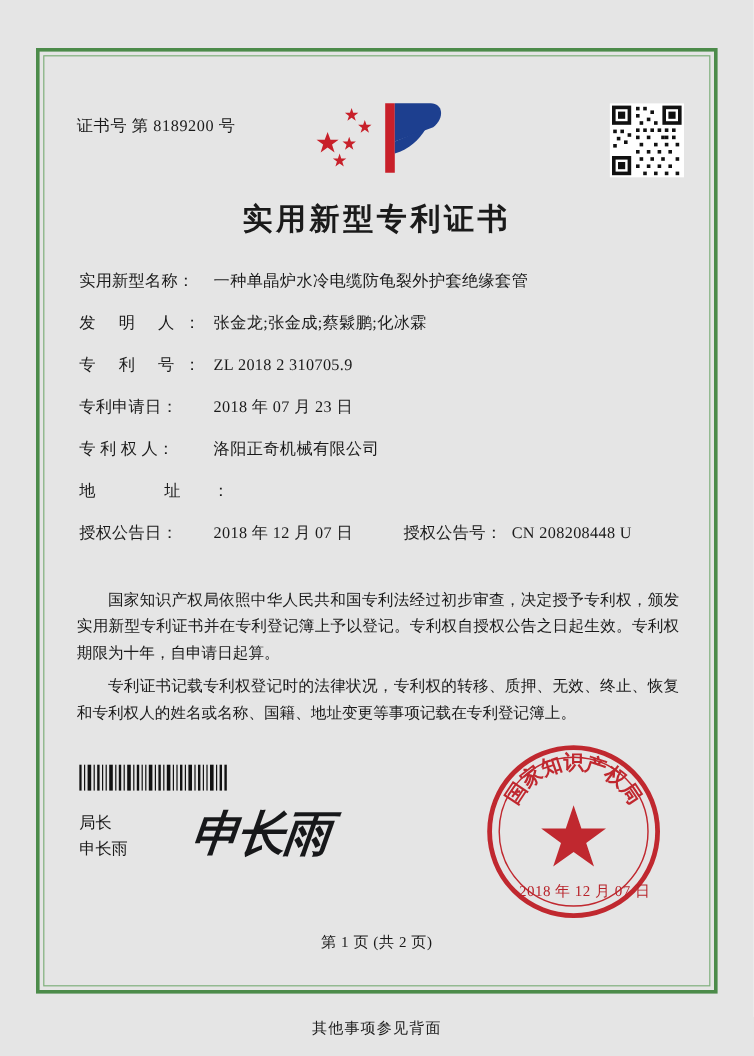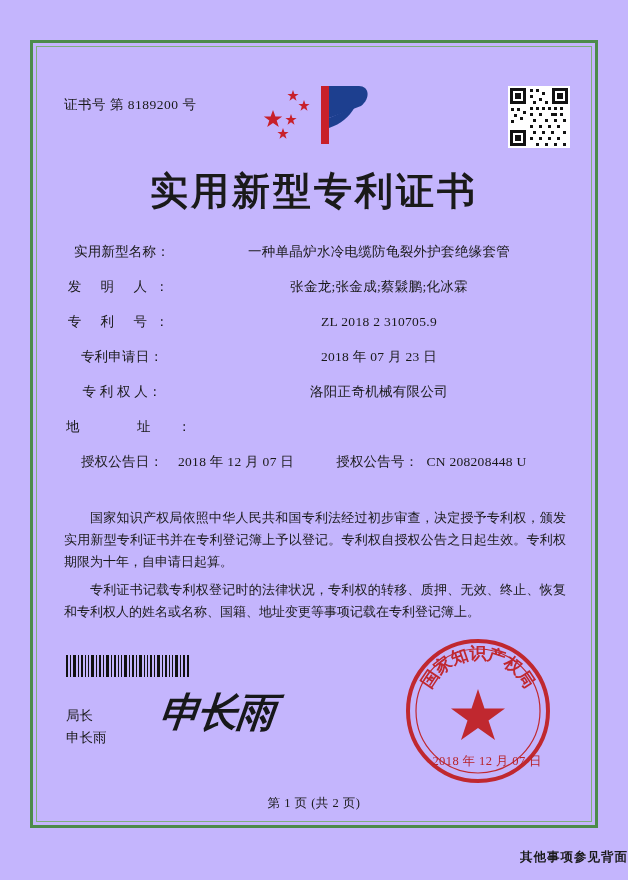--- a/index.html
+++ b/index.html
@@ -11,21 +11,21 @@
     height: 880px;
     background: #ffffff;
     font-family: "Liberation Serif", serif;
     color: #1a1a1a;
     overflow: hidden;
   }
   .page {
     position: relative;
     width: 628px;
     height: 880px;
-    background: #c4b5fd;
+    background: #e5e5e5;
   }
   
   .border-outer {
     position: absolute;
     left: 30px;
     top: 40px;
     right: 30px;
     bottom: 52px;
     border: 3px solid #4c8b4a;
   }
@@ -66,30 +66,29 @@
   .qr {
     position: absolute;
     right: 10px;
     top: 28px;
     width: 62px;
     height: 62px;
   }
   
   .title {
     text-align: center;
-    font-size: 38px;
+    font-size: 25px;
     font-weight: bold;
     letter-spacing: 3px;
     margin: 22px 0 26px 0;
     font-family: Liberation Mono, monospace;
   }
   
   .fields {
     margin: 0 0 0 18px;
-    text-align: center;
   }
   .frow {
     display: flex;
     align-items: baseline;
     font-size: 13.5px;
     margin-bottom: 17px;
     white-space: nowrap;
   }
   .flabel {
     width: 112px;
@@ -132,21 +131,21 @@
   .barcode {
     position: absolute;
     left: 18px;
     top: 14px;
     width: 124px;
     height: 22px;
   }
   .sig-labels {
     position: absolute;
     left: 18px;
-    top: 64px;
+    top: 52px;
     font-size: 13.5px;
     line-height: 22px;
   }
   .signature {
     position: absolute;
     left: 112px;
     top: 44px;
     font-size: 40px;
     font-family: "DejaVu Serif", serif;
     font-style: italic;
@@ -177,24 +176,23 @@
     text-align: center;
     font-size: 12.5px;
     margin-top: 4px;
     letter-spacing: 0.5px;
   }
   .backnote {
     position: absolute;
     left: 0;
     right: 0;
     bottom: 14px;
-    text-align: right;
+    text-align: center;
     font-size: 12.5px;
     letter-spacing: 1px;
-    font-weight: bold;
   }
 </style>
 </head>
 <body>
 
 <div class="page">
   <div class="border-outer"></div>
   <div class="border-inner"></div>
 
   <div class="content">

